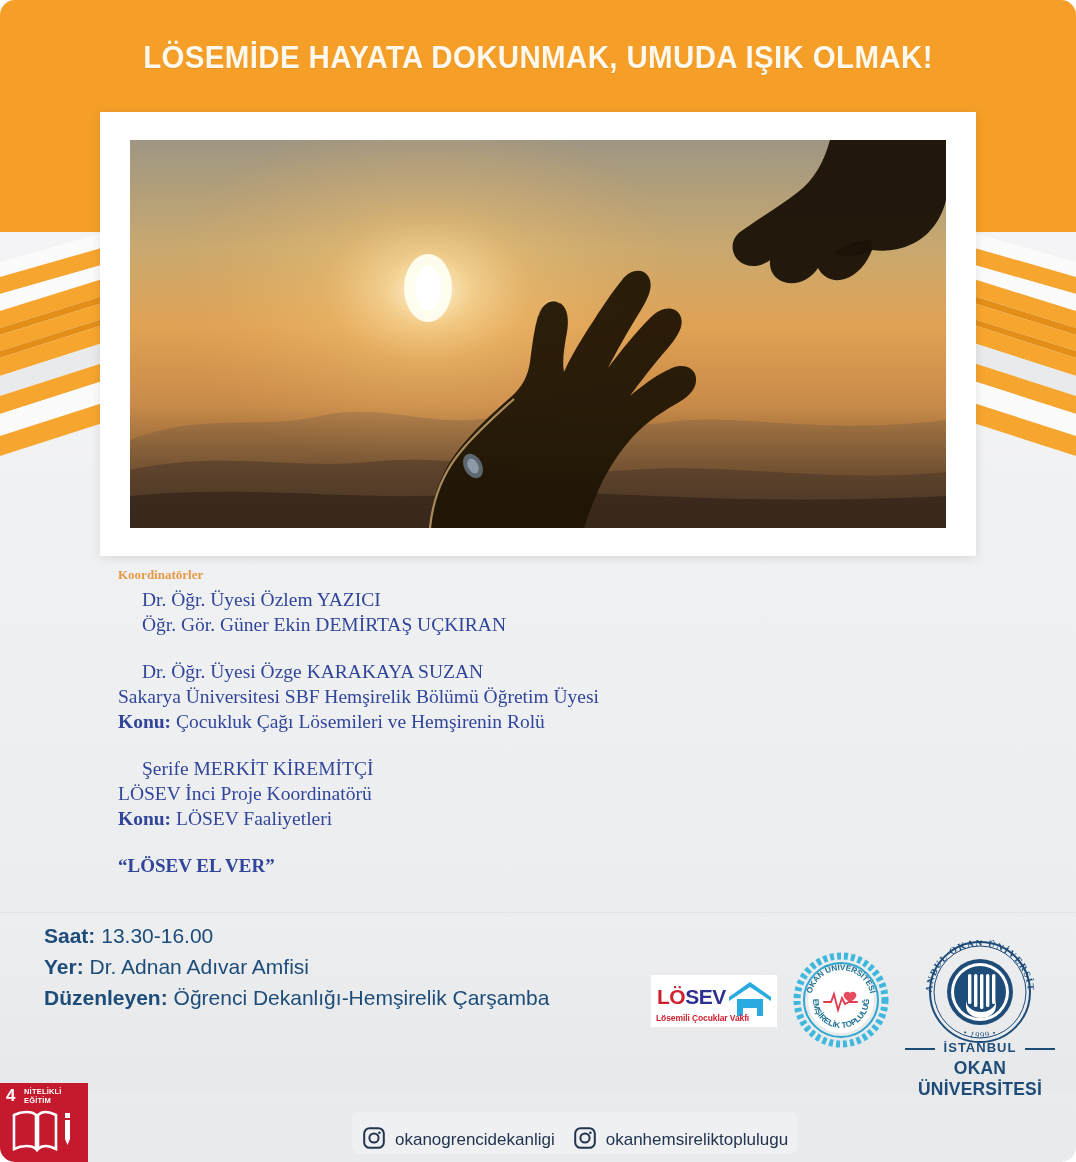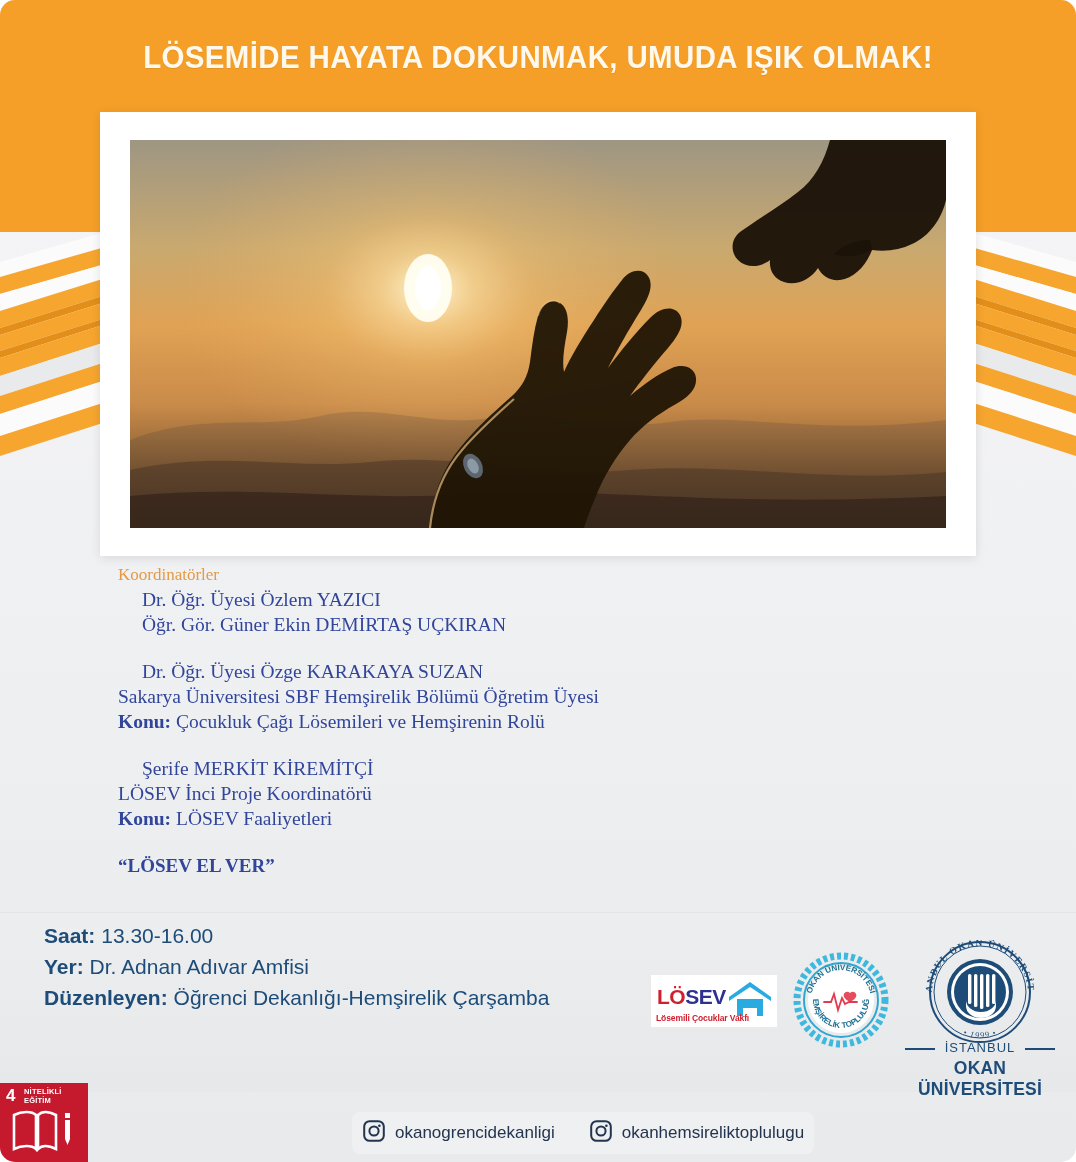--- a/index.html
+++ b/index.html
@@ -61,22 +61,22 @@
   
   .content {
     position: absolute;
     left: 118px; top: 562px;
     width: 760px;
     font-family: "Liberation Serif", serif;
     color: #2C3E8F;
   }
   .sect-head {
     color: #E49A45;
-    font-weight: 400;
-    font-size: 17px;
+    font-weight: 700;
+    font-size: 13px;
     line-height: 25px;
     font-family: "Liberation Serif", serif;
   }
   .line {
     font-size: 19.5px;
     line-height: 25px;
     color: #31459B;
     white-space: nowrap;
   }
   .line.b { font-weight: 400; margin-left: 24px; }
@@ -137,21 +137,21 @@
   }
   .okan {
     position: absolute; left: 250px; top: 0px;
     width: 170px; height: 145px;
   }
   .okan-seal { position: absolute; left: 24px; top: 0; }
   .okan-istanbul {
     position: absolute; left: 0; top: 100px; width: 170px;
     text-align: center;
     font-family: "Liberation Sans", sans-serif;
-    font-size: 13px; font-weight: 400; color: #1E4C79;
+    font-size: 13px; font-weight: 700; color: #1E4C79;
     letter-spacing: 1px;
   }
   .okan-istanbul::before, .okan-istanbul::after {
     content:""; position:absolute; top: 8px; width: 30px; height: 2px; background:#1E4C79;
   }
   .okan-istanbul::before { left: 10px; }
   .okan-istanbul::after  { right: 10px; }
   .okan-name {
     position: absolute; left: 0; top: 118px; width: 170px;
     text-align: center;
@@ -177,21 +177,21 @@
     font-family: "Liberation Sans", sans-serif;
     font-weight: 700; font-size: 7.5px; line-height: 9px;
     letter-spacing: .2px;
   }
   .sdg-icon { position: absolute; left: 12px; top: 26px; }
 
   
   .social {
     position: absolute; left: 352px; top: 1112px;
     height: 42px;
-    display: flex; align-items: center; gap: 34px;
+    display: flex; align-items: flex-end; gap: 18px;
     background: rgba(240,241,243,.9);
     border-radius: 8px;
     padding: 0 10px;
   }
   .soc-item { display: flex; align-items: center; gap: 9px; }
   .soc-txt {
     font-family: "Liberation Sans", sans-serif;
     font-size: 17px; color: #23344F;
   }
   .ig-ico { display:block; }

